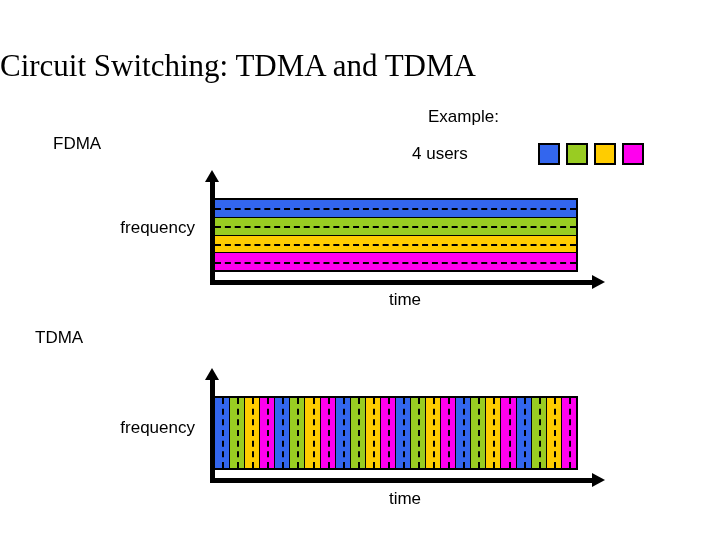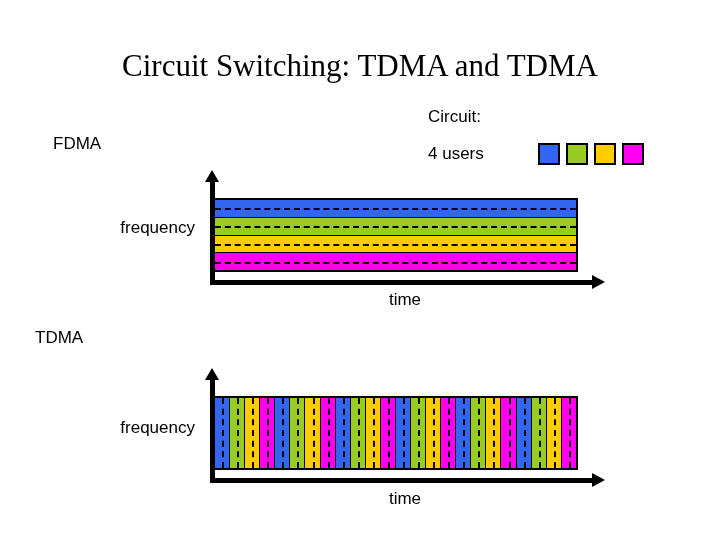--- a/index.html
+++ b/index.html
@@ -15,41 +15,41 @@
     font-family: "Liberation Sans", sans-serif;
     color: #000000;
   }
 
   
   .slide-title {
     position: absolute;
     left: 0;
     top: 48px;
     width: 720px;
-    text-align: center;
+    text-align: left;
     font-family: "Liberation Serif", serif;
     font-size: 31px;
     line-height: 36px;
     color: #000000;
     white-space: nowrap;
   }
 
   
   .label {
     position: absolute;
     font-family: "Liberation Sans", sans-serif;
     font-size: 17px;
     line-height: 20px;
     color: #000000;
     white-space: nowrap;
   }
   .lbl-fdma   { left: 53px;  top: 134px; }
   .lbl-tdma   { left: 35px;  top: 328px; text-align: center; }
   .lbl-example{ left: 428px; top: 107px; }
-  .lbl-users  { left: 428px; top: 144px; text-align: center; }
+  .lbl-users  { left: 412px; top: 144px; text-align: center; }
 
   .lbl-freq-1 { left: 0;   top: 218px; width: 195px; text-align: right; }
   .lbl-freq-2 { left: 0;   top: 418px; width: 195px; text-align: right; }
   .lbl-time-1 { left: 330px; top: 290px; width: 150px; text-align: center; }
   .lbl-time-2 { left: 330px; top: 489px; width: 150px; text-align: center; }
 
   
   .legend {
     position: absolute;
     left: 538px;
@@ -164,21 +164,21 @@
 </style>
 </head>
 <body>
 
 <div class="slide-title">Circuit Switching: TDMA and TDMA</div>
 
 <div class="label lbl-fdma">FDMA</div>
 
 <div class="label lbl-tdma">TDMA</div>
 
-<div class="label lbl-example">Circuit:</div>
+<div class="label lbl-example">Example:</div>
 
 <div class="label lbl-users">4 users</div>
 
 <div class="legend">
   <div class="legend-swatch" style="background: rgb(51, 102, 238);"></div>
   <div class="legend-swatch" style="background: rgb(153, 204, 34);"></div>
   <div class="legend-swatch" style="background: rgb(255, 204, 0);"></div>
   <div class="legend-swatch" style="background: rgb(255, 0, 238);"></div>
 </div>
 

